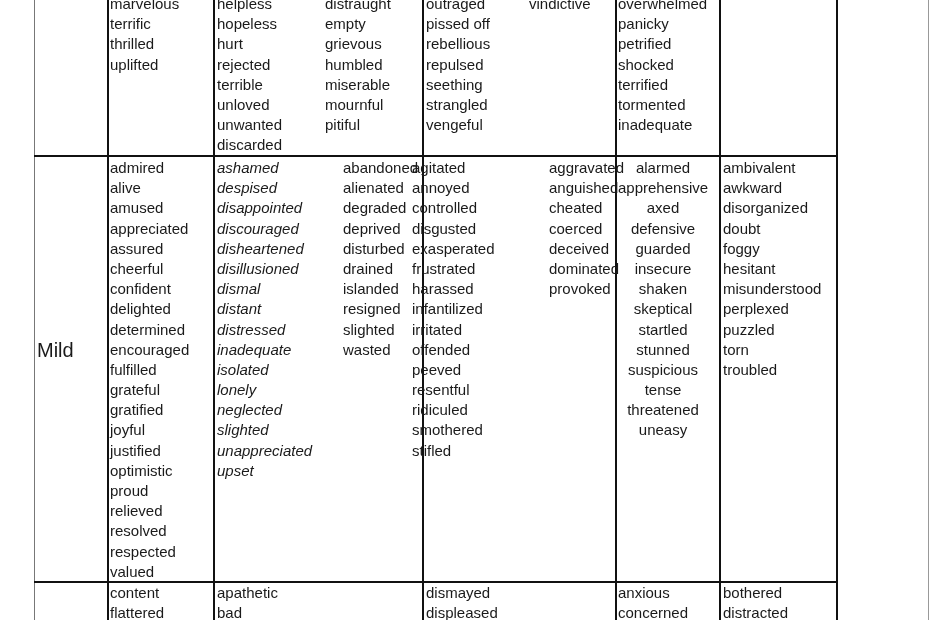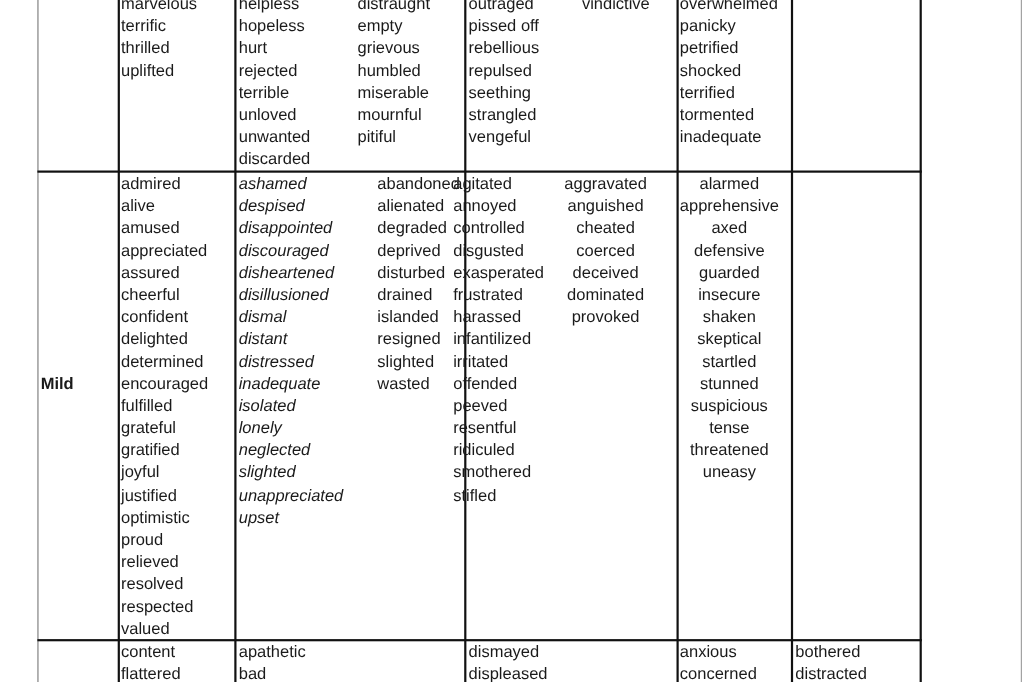--- a/index.html
+++ b/index.html
@@ -37,23 +37,22 @@
     }
     .col {
       position: absolute;
       font-size: 15px;
       line-height: 20.2px;
       white-space: nowrap;
     }
     .col div { height: 20.2px; }
     .row-label {
       position: absolute;
-      font-size: 15px;
+      font-size: 20px;
       line-height: 20px;
-      font-weight: bold;
     }
   </style>
 </head>
 <body>
 
 <div class="page">
 
   <div class="vline thin" style="left:34px;height:620px;"></div>
   <div class="vline" style="left:107px;height:620px;"></div>
   <div class="vline" style="left:213px;height:620px;"></div>
@@ -182,21 +181,21 @@
     <div>infantilized</div>
     <div>irritated</div>
     <div>offended</div>
     <div>peeved</div>
     <div>resentful</div>
     <div>ridiculed</div>
     <div>smothered</div>
     <div>stifled</div>
   </div>
 
-  <div class="col" style="left:513px;top:158px;text-align:center;">
+  <div class="col" style="left:549px;top:158px;">
     <div>aggravated</div>
     <div>anguished</div>
     <div>cheated</div>
     <div>coerced</div>
     <div>deceived</div>
     <div>dominated</div>
     <div>provoked</div>
   </div>
 
   <div class="col" style="left:618px;top:158px;text-align:center;">
@@ -209,20 +208,33 @@
     <div>shaken</div>
     <div>skeptical</div>
     <div>startled</div>
     <div>stunned</div>
     <div>suspicious</div>
     <div>tense</div>
     <div>threatened</div>
     <div>uneasy</div>
   </div>
 
+  <div class="col" style="left:723px;top:158px;">
+    <div>ambivalent</div>
+    <div>awkward</div>
+    <div>disorganized</div>
+    <div>doubt</div>
+    <div>foggy</div>
+    <div>hesitant</div>
+    <div>misunderstood</div>
+    <div>perplexed</div>
+    <div>puzzled</div>
+    <div>torn</div>
+    <div>troubled</div>
+  </div>
 
   <div class="col" style="left:110px;top:583px;">
     <div>content</div>
     <div>flattered</div>
   </div>
   <div class="col" style="left:217px;top:583px;">
     <div>apathetic</div>
     <div>bad</div>
   </div>
   <div class="col" style="left:426px;top:583px;">

